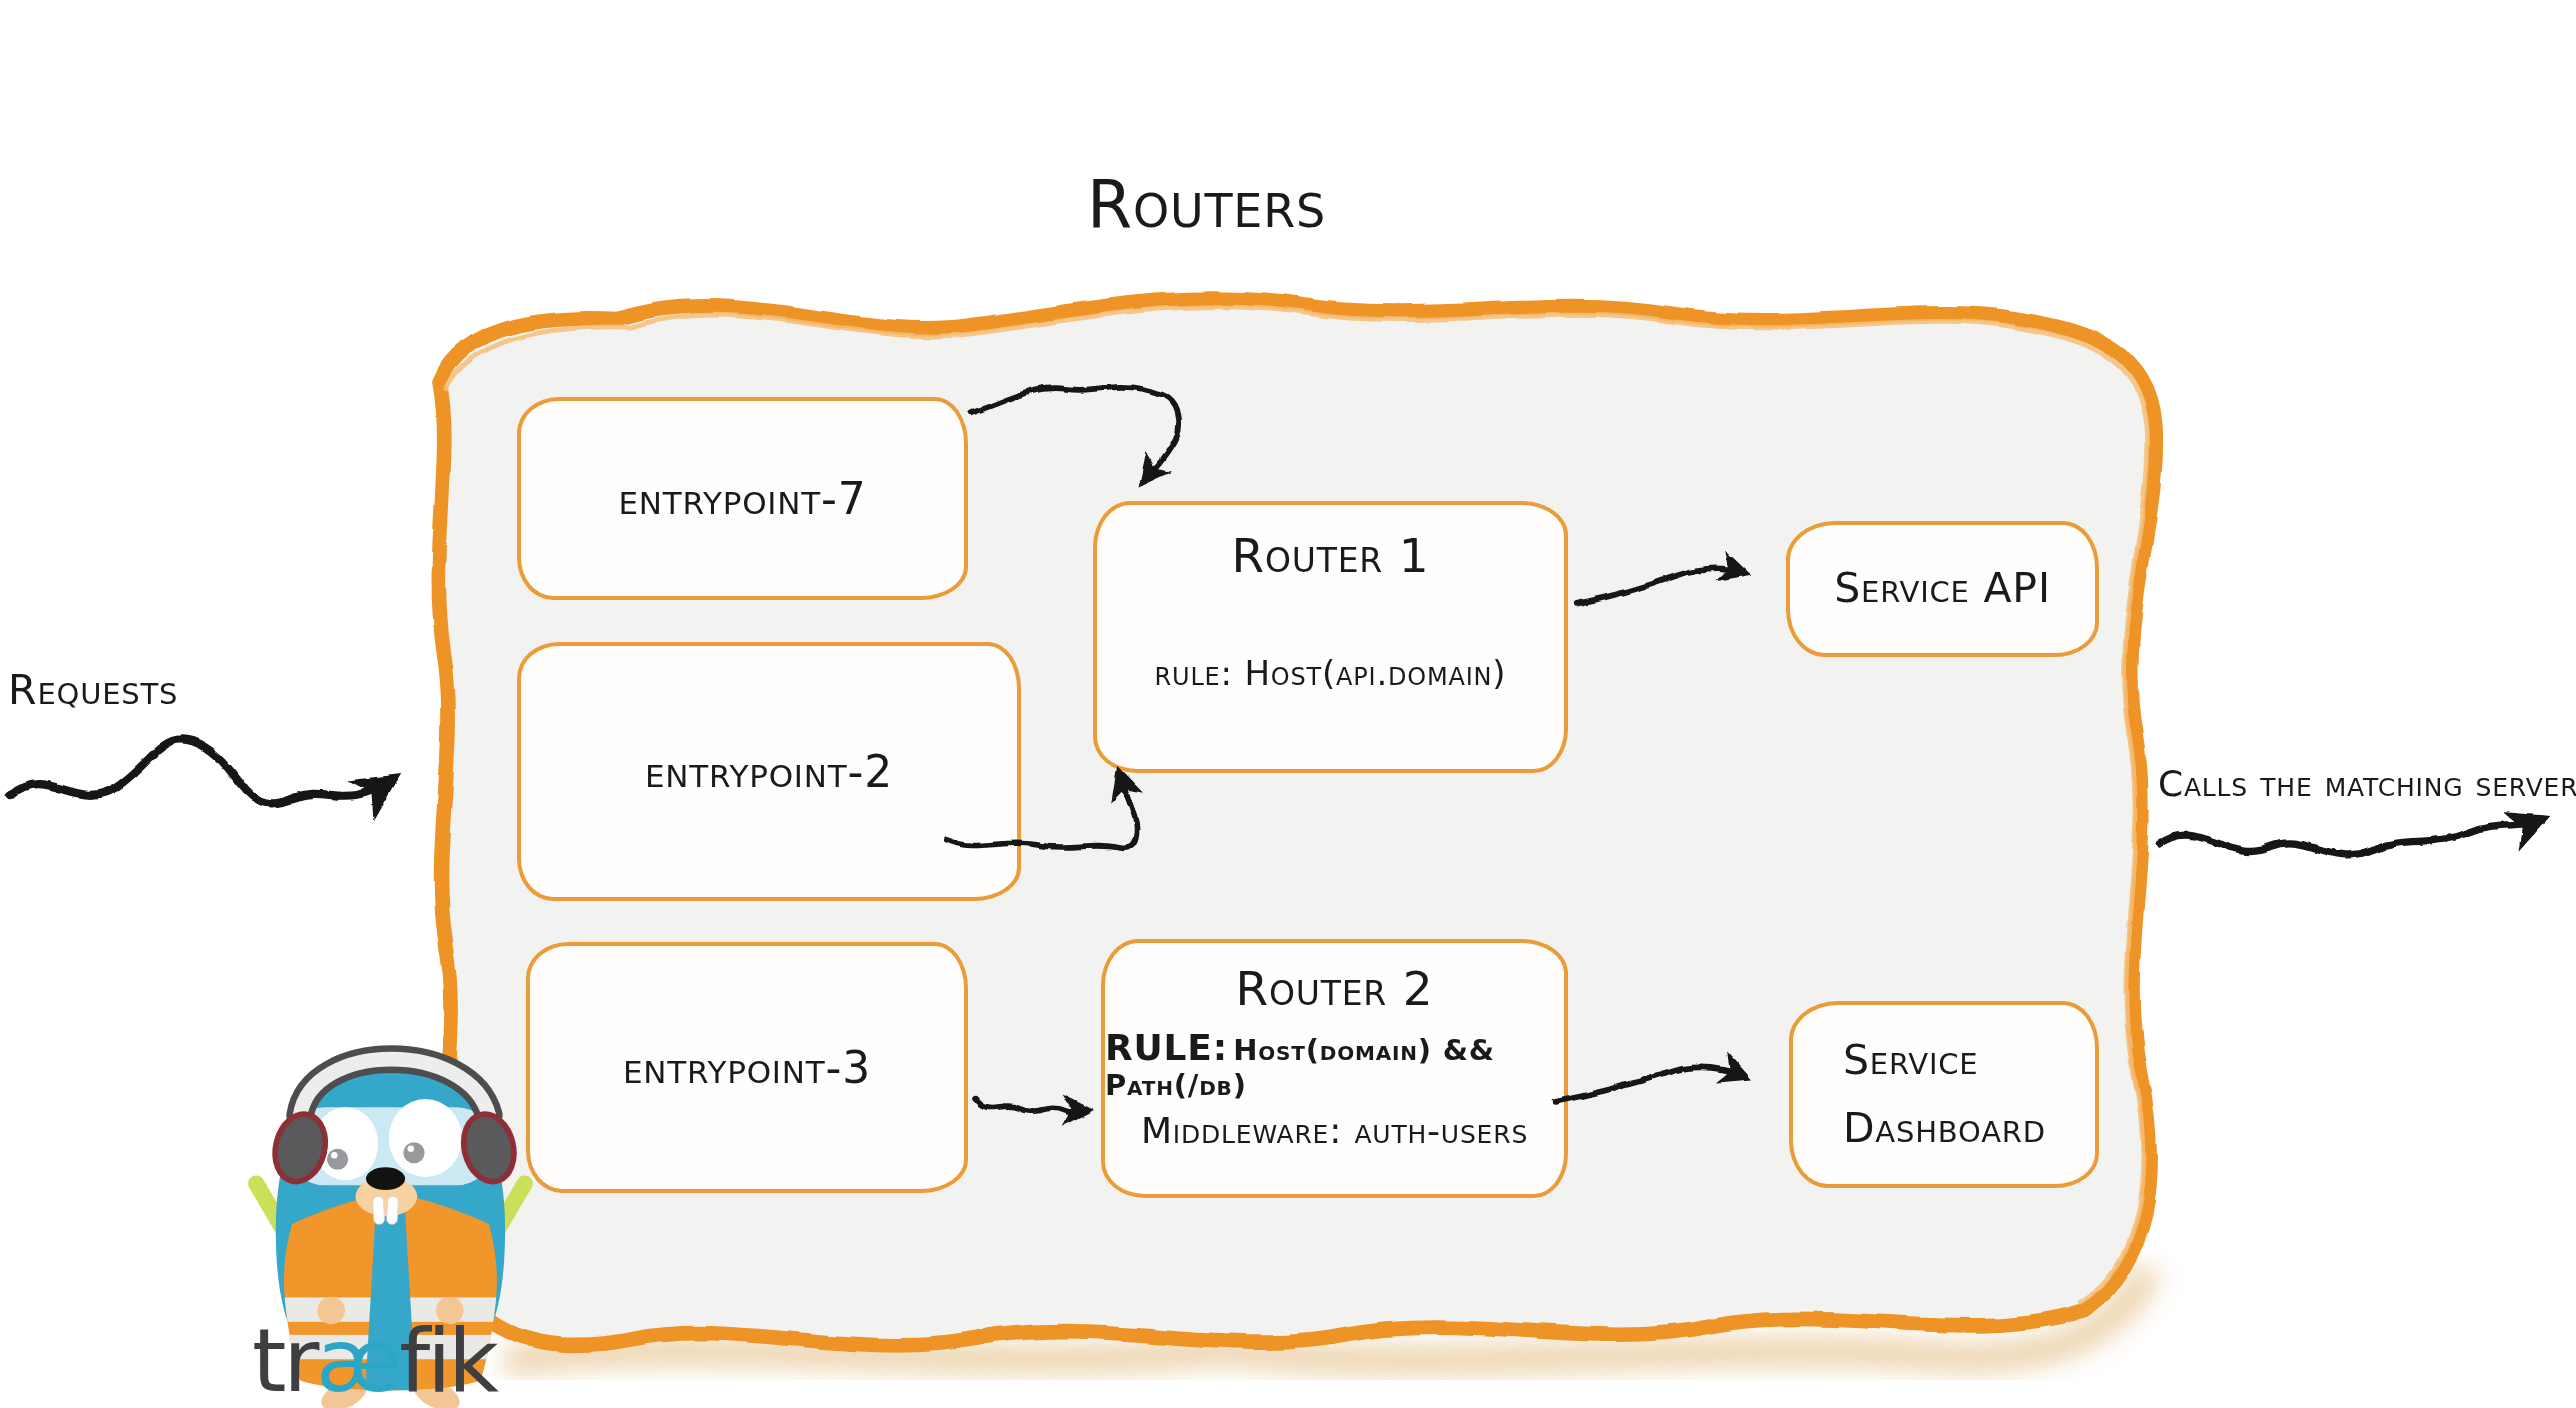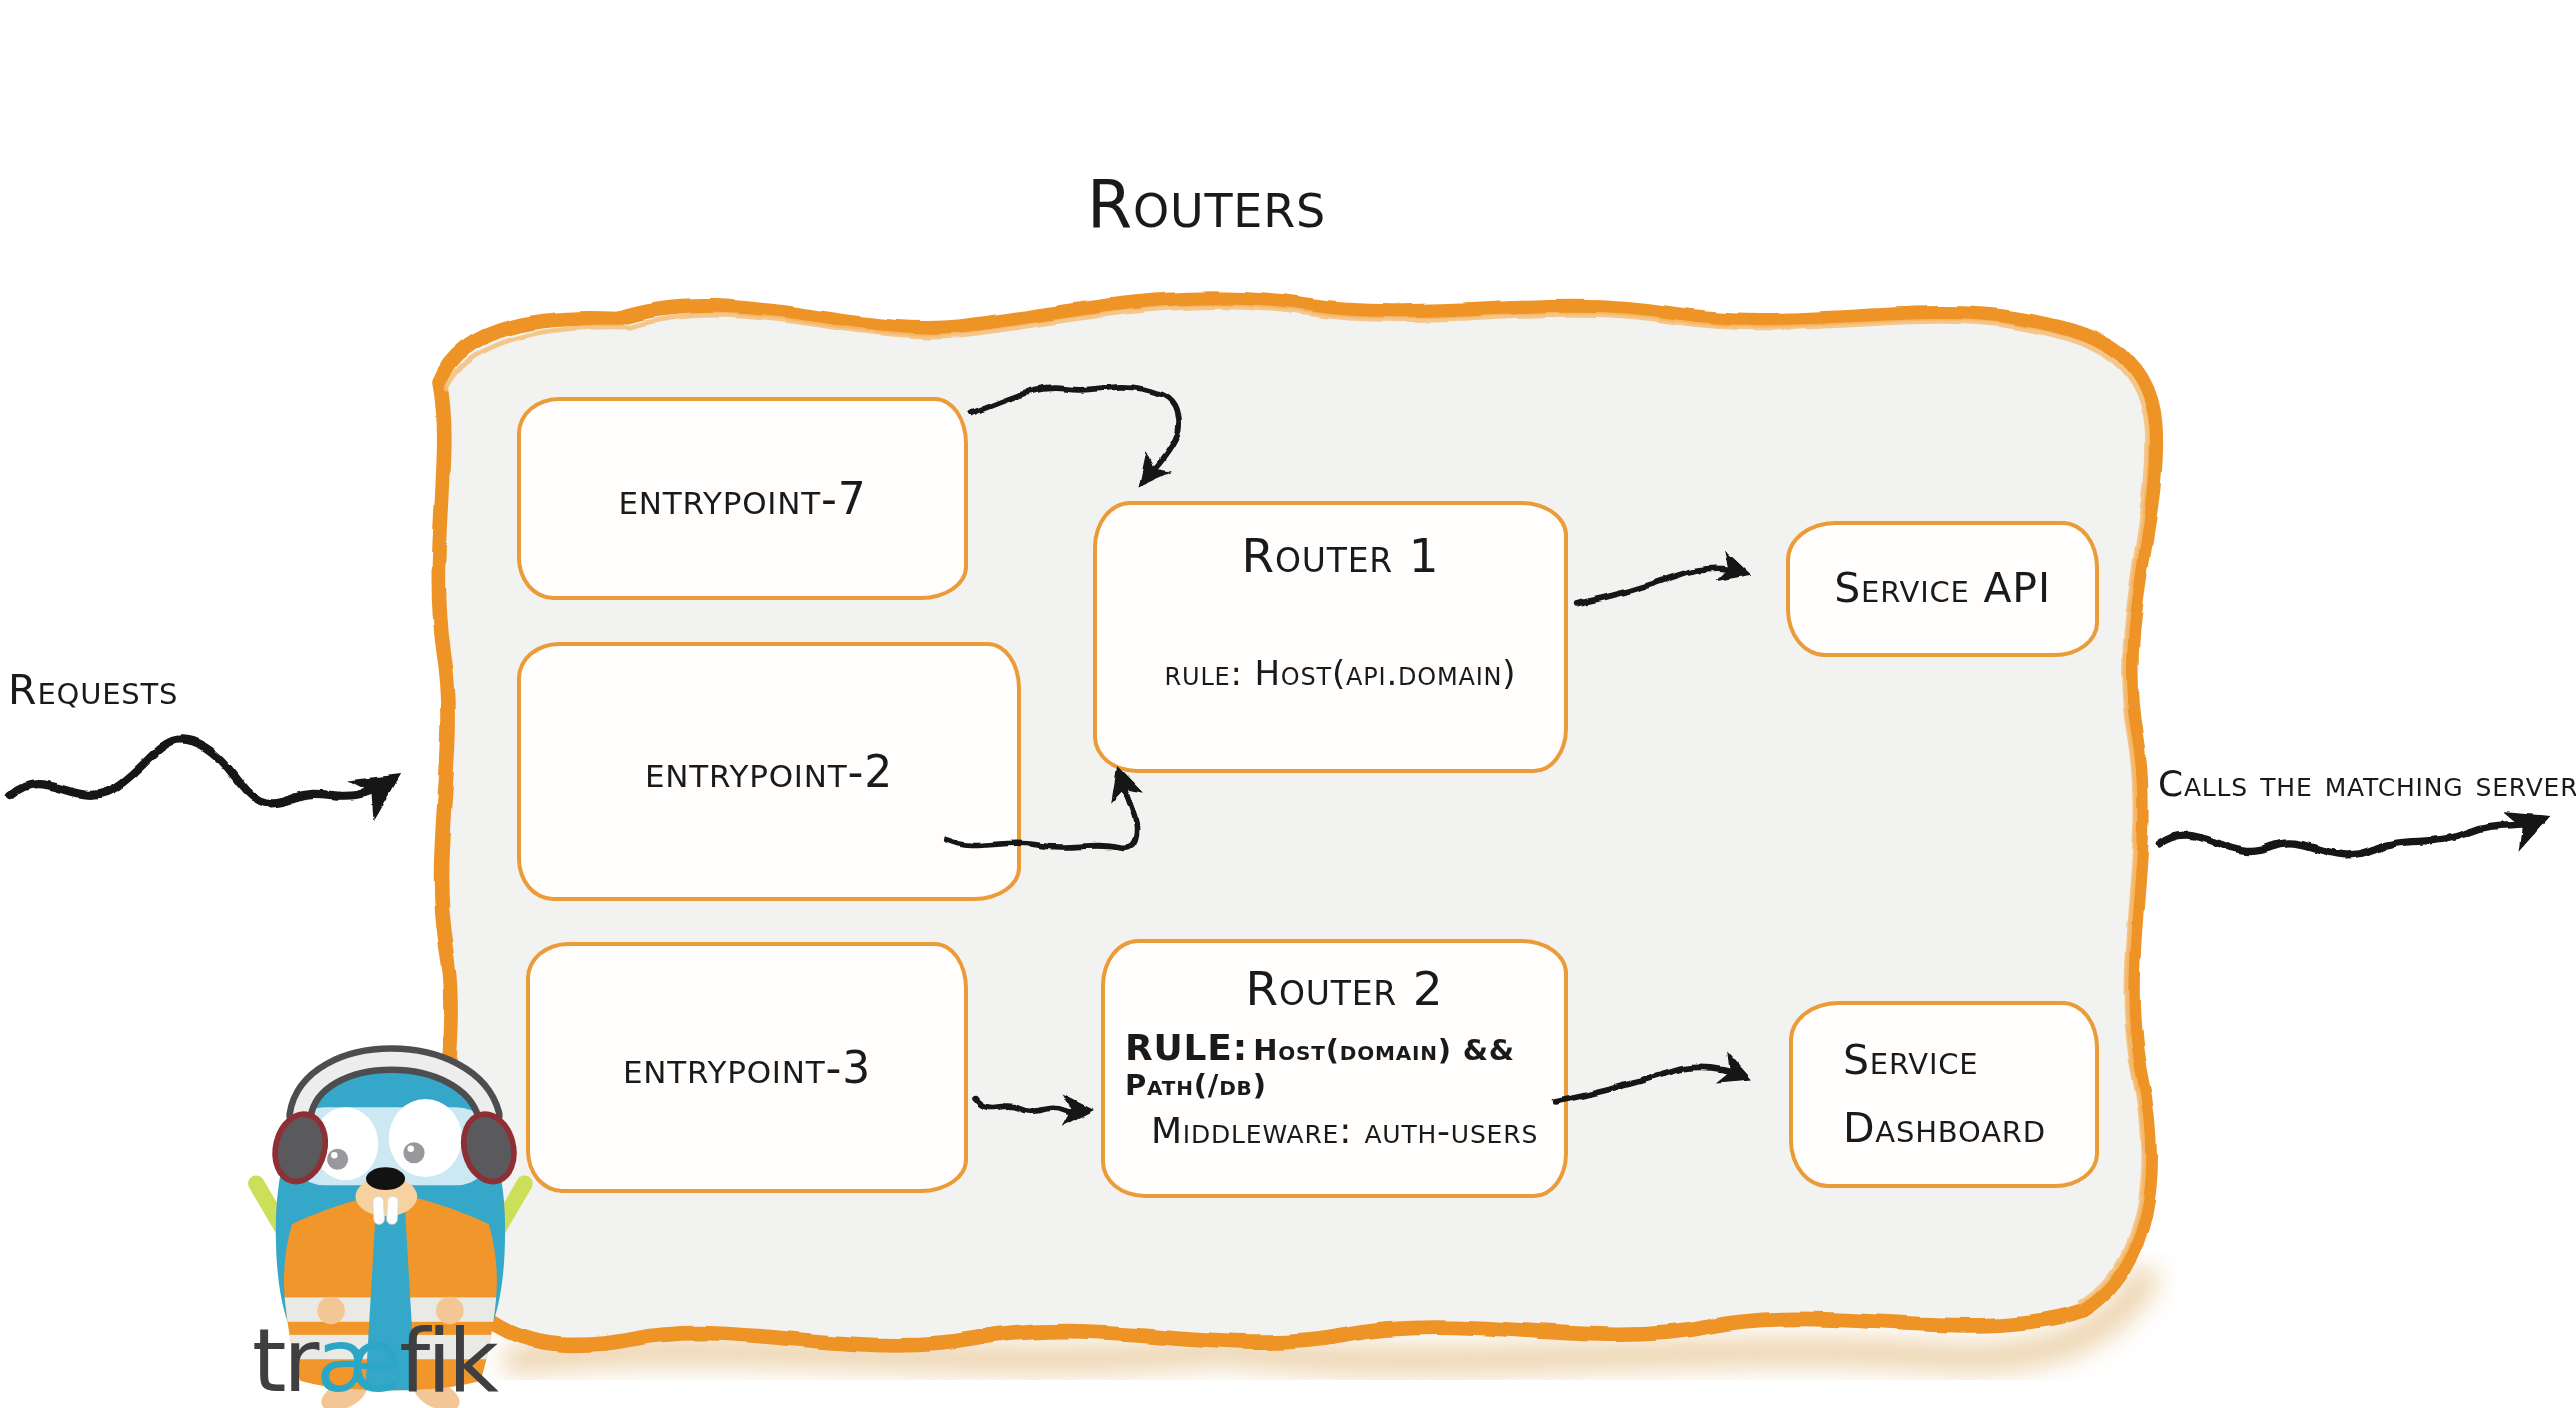--- a/index.html
+++ b/index.html
@@ -4,21 +4,21 @@
 <style>
   html,body{margin:0;padding:0;background:#ffffff;}
   #stage{position:relative;width:2576px;height:1408px;background:#ffffff;overflow:hidden;
          font-family:"DejaVu Sans","Liberation Sans",sans-serif;color:#1a1a1a;}
   .layer{position:absolute;left:0;top:0;width:100%;height:100%;}
   .hand{font-variant:small-caps;letter-spacing:0.8px;}
   .label{position:absolute;white-space:nowrap;}
   .node{position:absolute;background:#fffefd;border:4.1px solid #eb9b38;
         display:flex;align-items:center;justify-content:center;box-sizing:border-box;}
   .ep{border-radius:42px 33px 47px 36px / 36px 46px 33px 42px;}
-  .router{flex-direction:column;justify-content:flex-start;border-radius:37px 47px 34px 44px / 46px 34px 44px 36px;padding-left:20px;}
+  .router{flex-direction:column;justify-content:flex-start;border-radius:37px 47px 34px 44px / 46px 34px 44px 36px;}
   .svc{border-radius:49px 36px 44px 39px / 39px 46px 34px 47px;}
   .node .title{font-size:47px;}
   .ep .lbl{font-size:44px;}
   .rule-sm{font-size:34px;}
   .r2rule .pre{font-size:36px;}
   .r2rule .rest{font-size:29px;}
   .mw{font-size:36px;text-align:center;}
   .svc .lbl{font-size:41px;line-height:1.65;}
   #svc-dash{justify-content:flex-start;padding-left:50px;}
   #svc-dash .lbl{white-space:normal;width:244px;}

